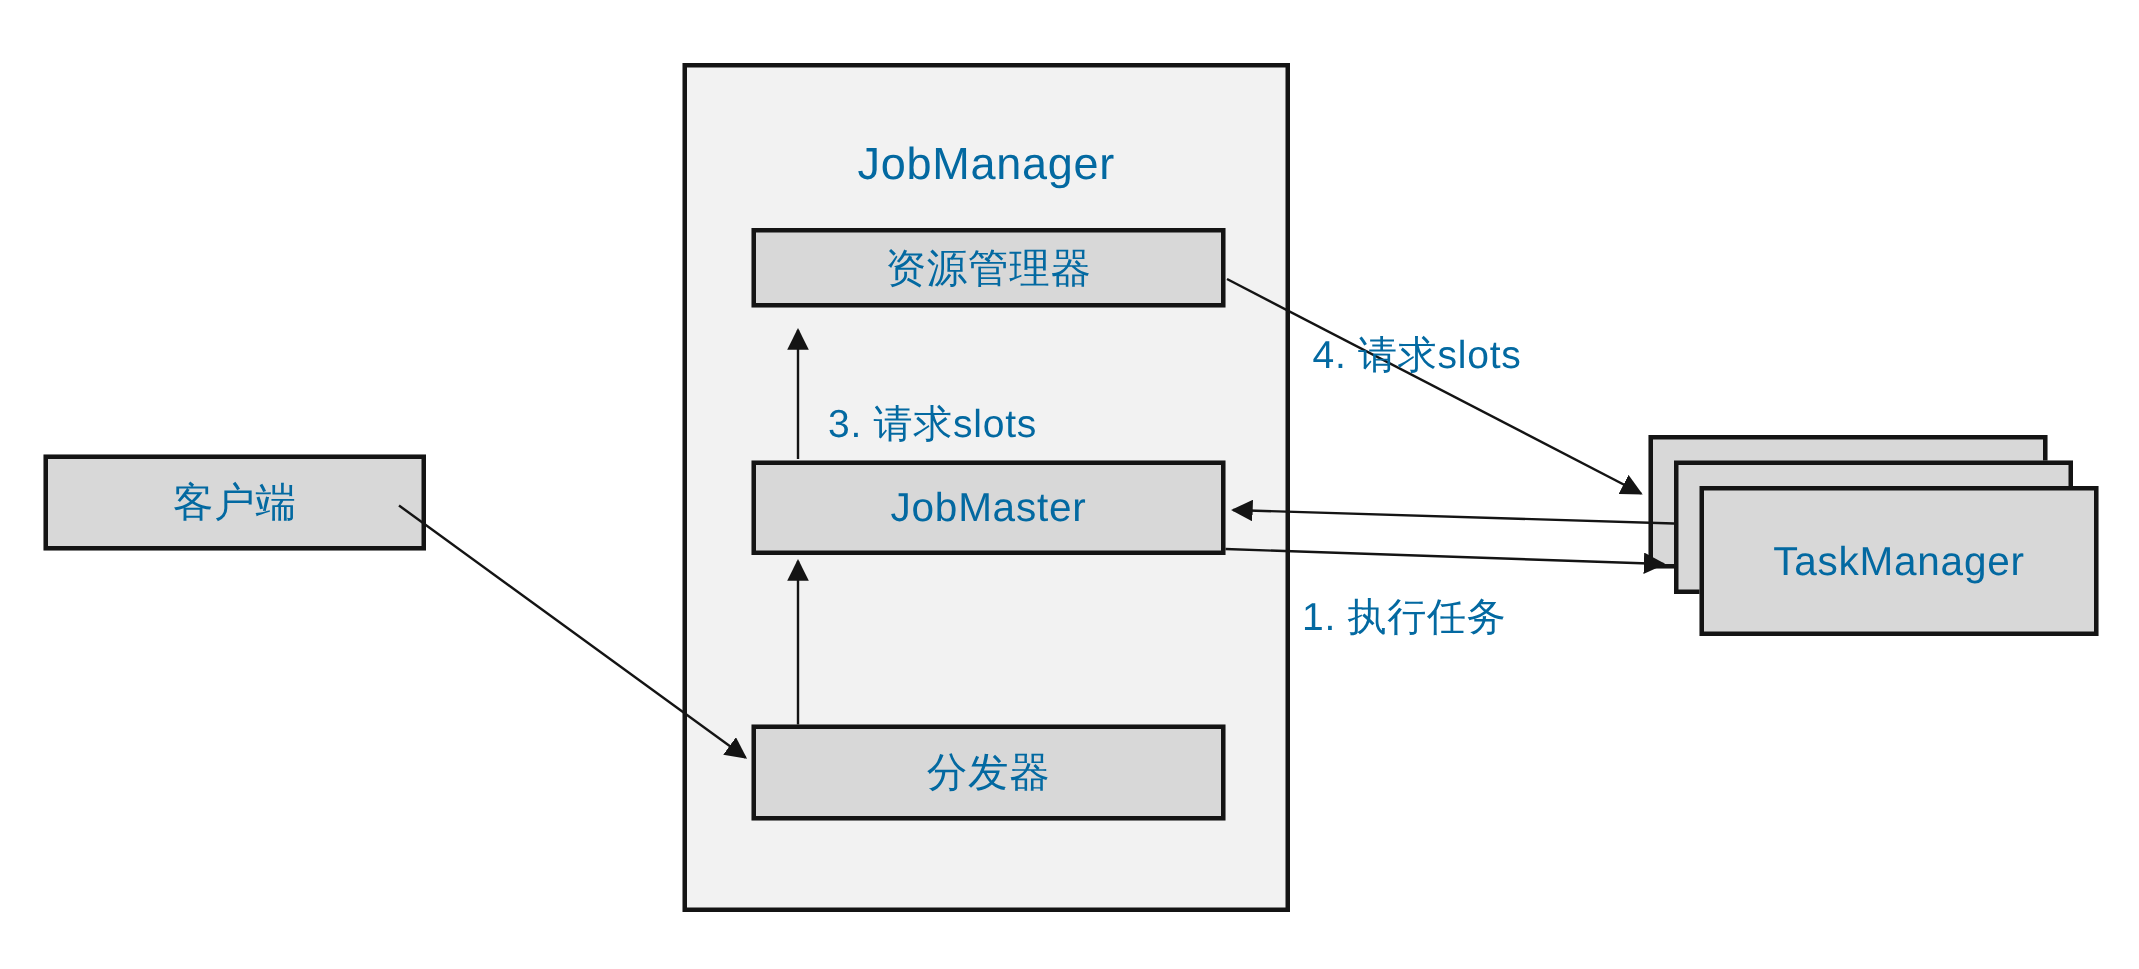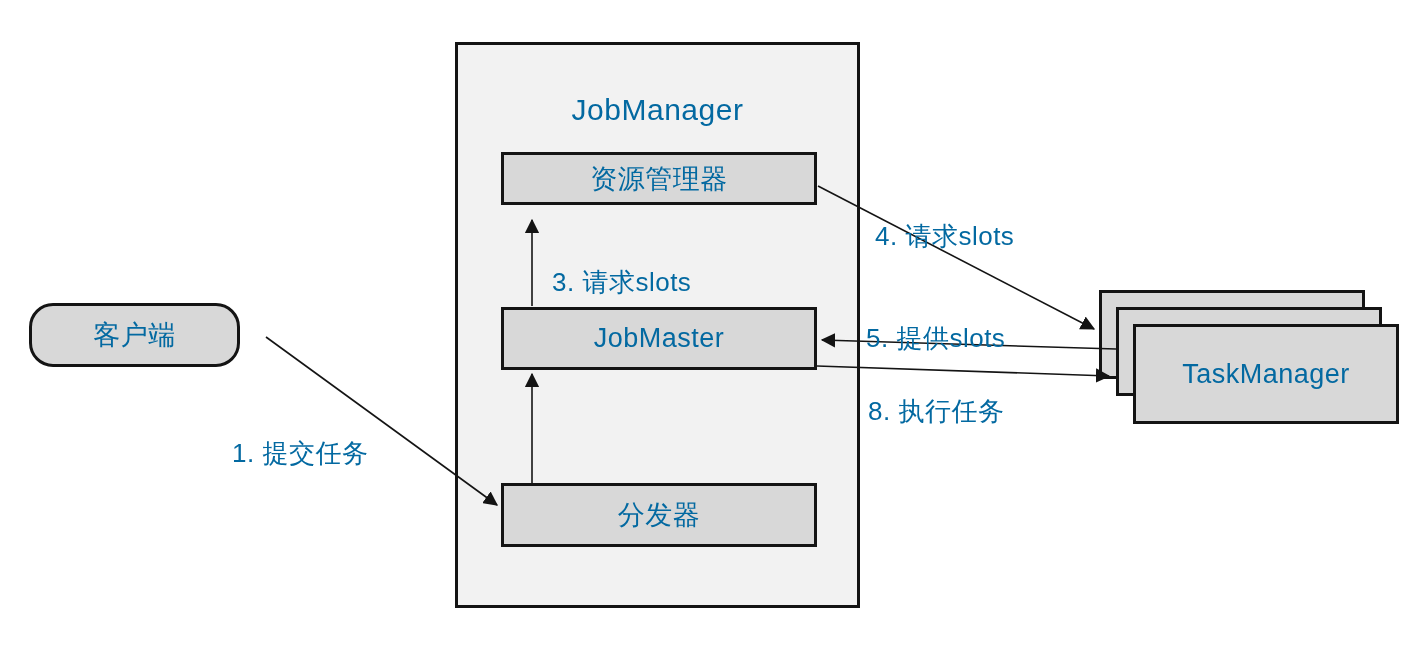--- a/index.html
+++ b/index.html
@@ -54,21 +54,21 @@
     position: absolute;
     left: 0;
     top: 0;
     pointer-events: none;
   }
   
   #jobmanager-box   { left: 455px; top: 42px;  width: 405px; height: 566px; }
   #resource-manager { left: 501px; top: 152px; width: 316px; height: 53px; }
   #job-master       { left: 501px; top: 307px; width: 316px; height: 63px; }
   #dispatcher       { left: 501px; top: 483px; width: 316px; height: 64px; }
-  #client           { left: 29px;  top: 303px; width: 211px; height: 64px; border-radius: 24px; }
+  #client           { left: 29px;  top: 303px; width: 255px; height: 64px; }
   #tm-back          { left: 1099px; top: 290px; width: 266px; height: 89px; }
   #tm-mid           { left: 1116px; top: 307px; width: 266px; height: 89px; }
   #tm-front         { left: 1133px; top: 324px; width: 266px; height: 100px; }
   #edge1-label { left: 232px; top: 421px; }
   #edge2-label { left: 551px; top: 436px; }
   #edge3-label { left: 552px; top: 250px; }
   #edge4-label { left: 875px; top: 204px; }
   #edge5-label { left: 866px; top: 306px; }
   #edge6-label { left: 868px; top: 379px; }
 </style>
@@ -108,19 +108,17 @@
       </marker>
     </defs>
     <line x1="266" y1="337" x2="497" y2="505" stroke="#141414" stroke-width="1.6" marker-end="url(#ah)"></line>
     <line x1="532" y1="483" x2="532" y2="374" stroke="#141414" stroke-width="1.6" marker-end="url(#ah)"></line>
     <line x1="532" y1="306" x2="532" y2="220" stroke="#141414" stroke-width="1.6" marker-end="url(#ah)"></line>
     <line x1="818" y1="186" x2="1094" y2="329" stroke="#141414" stroke-width="1.6" marker-end="url(#ah)"></line>
     <line x1="1116" y1="349" x2="822" y2="340" stroke="#141414" stroke-width="1.6" marker-end="url(#ah)"></line>
     <line x1="817" y1="366" x2="1109" y2="376" stroke="#141414" stroke-width="1.6" marker-end="url(#ah)"></line>
   </svg>
 
-  <div class="edge-label" id="edge1-label">1. 提交任务</div>
   <div class="edge-label" id="edge3-label">3. 请求slots</div>
   <div class="edge-label" id="edge4-label">4. 请求slots</div>
-  <div class="edge-label" id="edge5-label">5. 提供slots</div>
-  <div class="edge-label" id="edge6-label">8. 执行任务</div>
+  <div class="edge-label" id="edge6-label">1. 执行任务</div>
 
 </div>
 
 </body></html>

